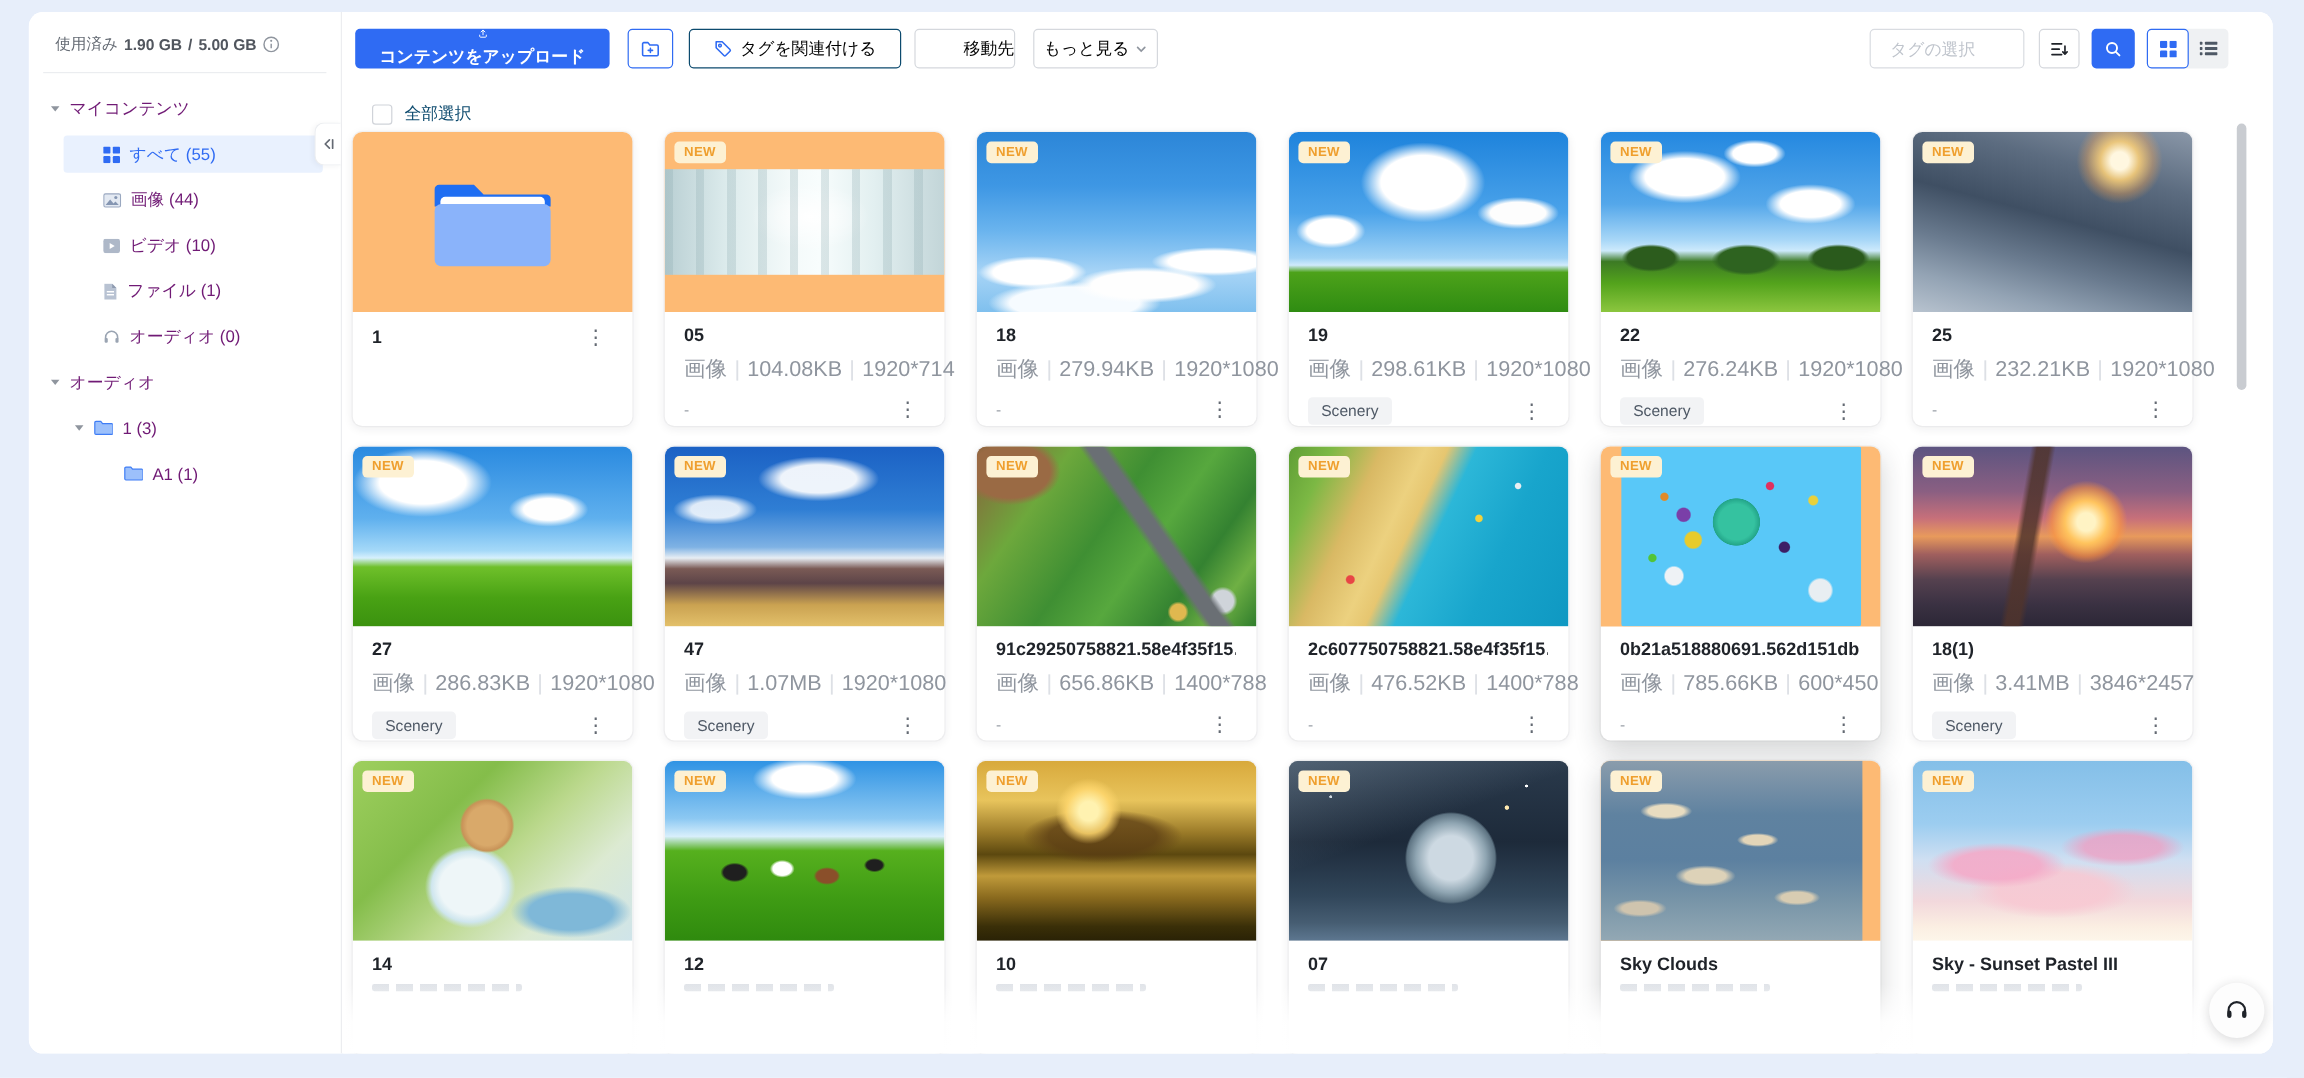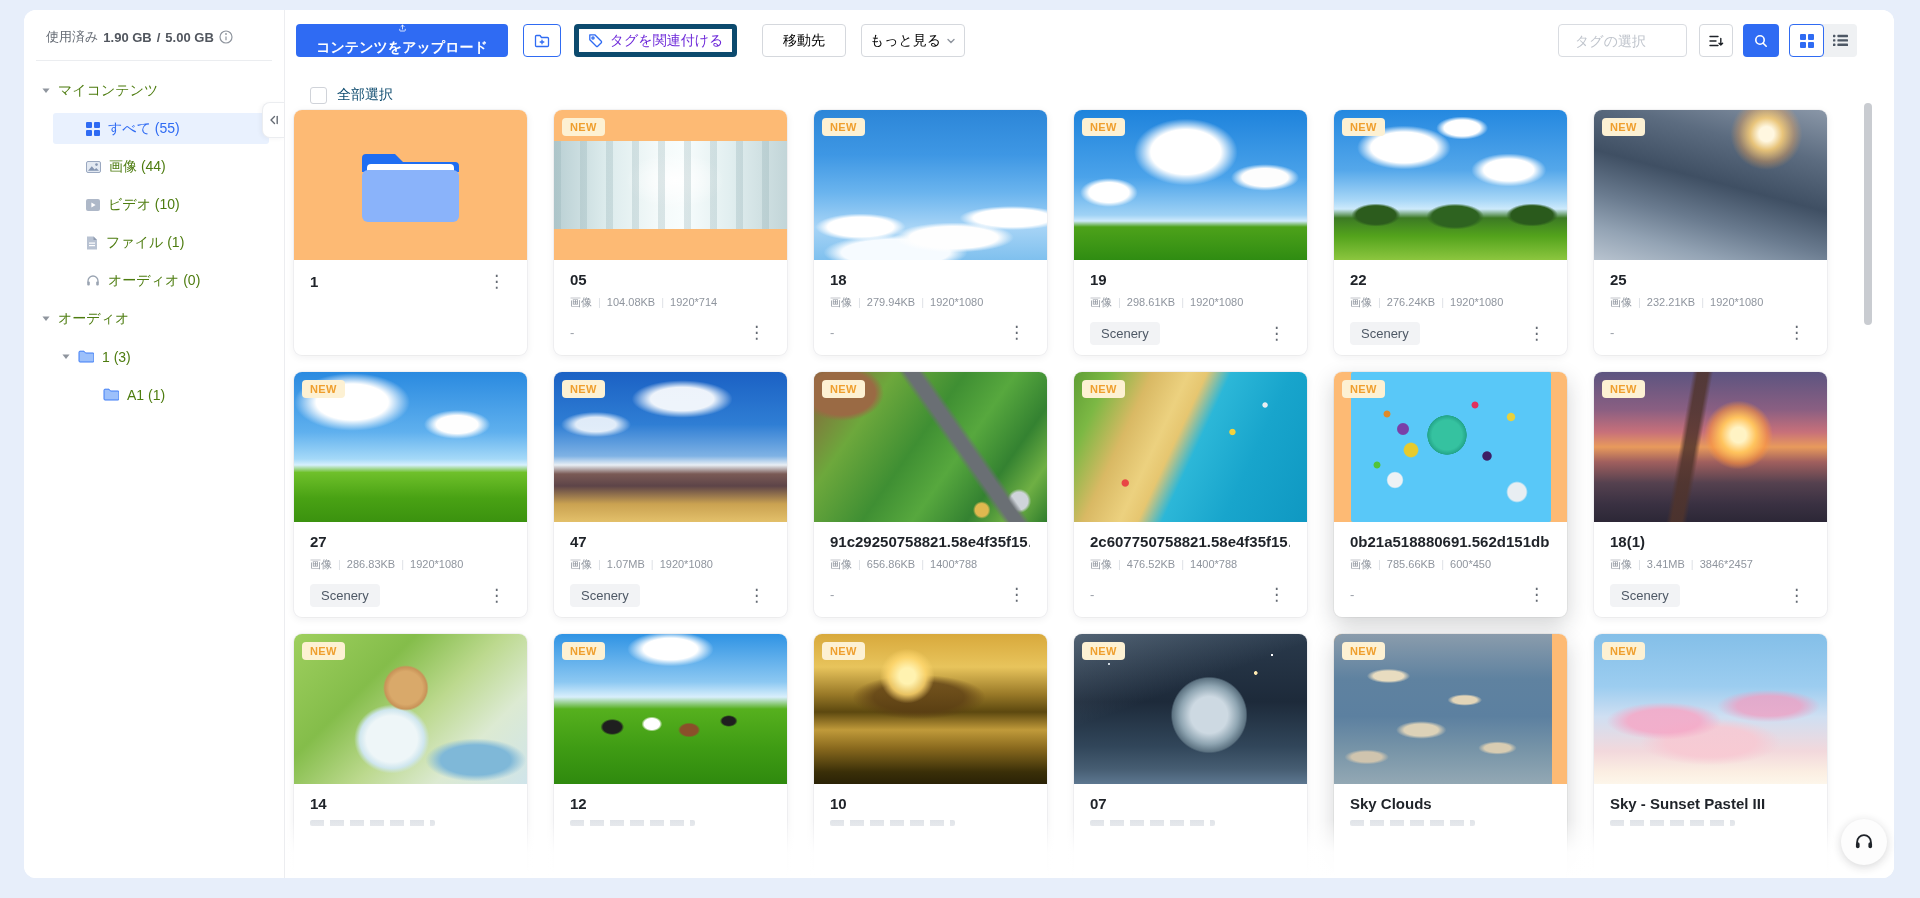--- a/index.html
+++ b/index.html
@@ -14,21 +14,21 @@
   
   .sidebar { position:absolute; left:0; top:0; width:261px; height:100%;
     background:#fff; border-right:1px solid #ecedf0; }
   .storage { display:flex; align-items:center; gap:5px; padding:18px 0 0 22px;
     font-size:13px; color:#646a73; }
   .storage b { font-weight:bold; color:#51565e; }
   .sb-divider { margin:14px 12px 0 12px; border-top:1px solid #ebedf0; }
   .tree { padding-top:14px; }
   .tree-row { height:31px; display:flex; align-items:center; gap:8px;
     margin:0 15px 7px 29px; border-radius:3px; padding-left:25px;
-    font-size:14px; color:#4d7c0f; cursor:default; }
+    font-size:14px; color:#701a75; cursor:default; }
   .tree-row.section { margin-left:18px; padding-left:0; margin-bottom:7px; }
   .tree-row.lv1 { padding-left:9px; }
   .tree-row.lv2 { padding-left:42px; }
   .tree-row.selected { background:#e9f1fe; color:#2f6bf3; }
   .caret { width:8px; display:flex; justify-content:center; }
   .caret.hidden-caret { visibility:hidden; width:0; }
   .ticon { display:flex; align-items:center; }
   .tlabel { white-space:nowrap; }
   .collapse-handle { position:absolute; left:238px; top:92px; width:22px; height:36px;
     background:#fff; border:1px solid #ebedf0; border-right:none;
@@ -38,22 +38,22 @@
   
   .content { position:absolute; left:262px; top:0; right:0; bottom:0; background:#fff; }
 
   
   .toolbar { position:absolute; left:0; top:14px; right:0; height:34px; }
   .btn { position:absolute; top:0; height:33px; display:flex; align-items:center;
     justify-content:center; gap:7px; border-radius:4px; font-size:14px;
     background:#fff; border:1px solid #d5d8dd; cursor:pointer; white-space:nowrap; }
   .btn-primary { left:10px; width:212px; background:#2f6bf3; border:none; color:#fff; font-weight:bold;flex-direction:column; }
   .btn-newfolder { left:237px; width:38px; border:1px solid #2f6bf3; }
-  .btn-tag { left:288px; width:163px; border:5px solid #0c4a6e; color:#6d28d9; }
-  .btn-move { left:476px; width:84px; }
+  .btn-tag { left:288px; width:177px; border:1px solid #0c4a6e; color:#000000; }
+  .btn-move { left:476px; width:84px;justify-content:flex-end; }
   .btn-more { left:575px; width:104px; gap:5px; }
   .tag-input { position:absolute; left:1272px; top:0; width:129px; height:33px;
     border:1px solid #d9dce1; border-radius:4px; padding:0 16px; font-size:14px;
     font-family:inherit; color:#1f2329; outline:none; }
   .tag-input::placeholder { color:#bfc4cc; }
   .btn-sort { left:1413px; width:34px; }
   .btn-search { left:1457px; width:36px; background:#2f6bf3; border:none; }
   .view-toggle { position:absolute; left:1503px; top:0; width:68px; height:33px;
     background:#eff1f3; border-radius:4px; display:flex; }
   .seg { flex:1; display:flex; align-items:center; justify-content:center;
@@ -76,21 +76,21 @@
     border-radius:8px 8px 0 0; overflow:hidden; }
   .thumb-img { width:100%; height:150px; }
   .folder-thumb { display:flex; align-items:center; justify-content:center; }
   .new-badge { position:absolute; top:8px; left:8px; z-index:2;
     background:#fdf1d3; color:#ef9f2e; font-size:11px; font-weight:bold;
     padding:3px 8px; border-radius:4px; letter-spacing:.3px; }
   .info { padding:11px 16px 0 16px; }
   .title-row { display:flex; align-items:center; justify-content:space-between; }
   .card-title { font-size:15px; font-weight:bold; color:#1f2329; white-space:nowrap;
     overflow:hidden; max-width:200px; }
-  .meta { margin-top:7px; font-size:11px; color:#8f959e; white-space:nowrap; }
+  .meta { margin-top:7px; font-size:18px; color:#8f959e; white-space:nowrap; }
   .meta .sep { color:#dde0e5; margin:0 6px; }
   .meta-ghost { margin-top:8px; height:6px; width:62%; border-radius:2px;
     background:repeating-linear-gradient(90deg,#d9dde3 0 14px, transparent 14px 20px); opacity:.8; }
   .bottom-row { margin-top:12px; display:flex; align-items:center; justify-content:space-between; }
   .tag-pill { background:#f2f3f5; color:#4e5865; font-size:13px; padding:4px 11px; border-radius:4px; }
   .no-tag { color:#9aa0a8; font-size:13px; }
   .kebab { color:#646a73; font-size:17px; line-height:1; padding:2px 6px; cursor:pointer;
     letter-spacing:0; }
 
   

